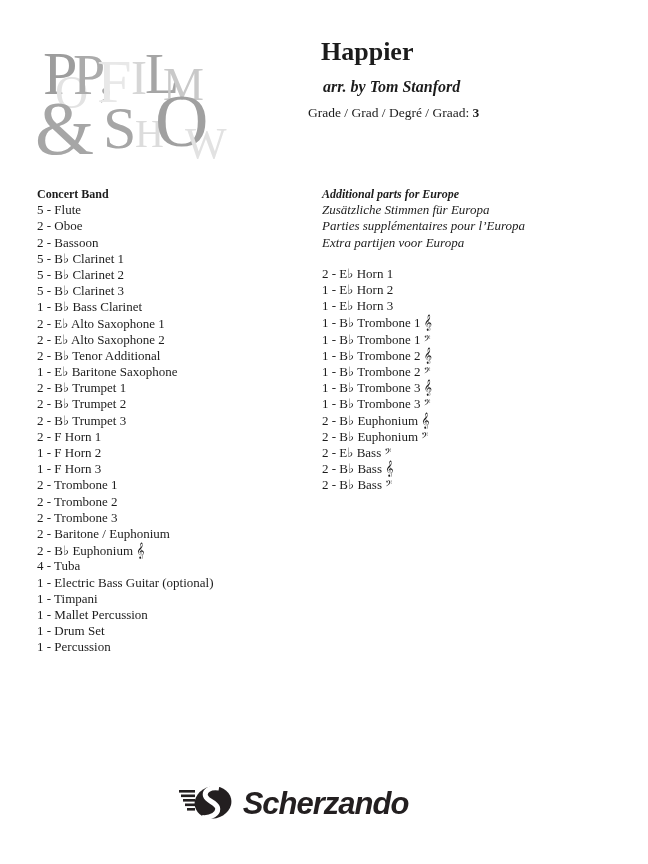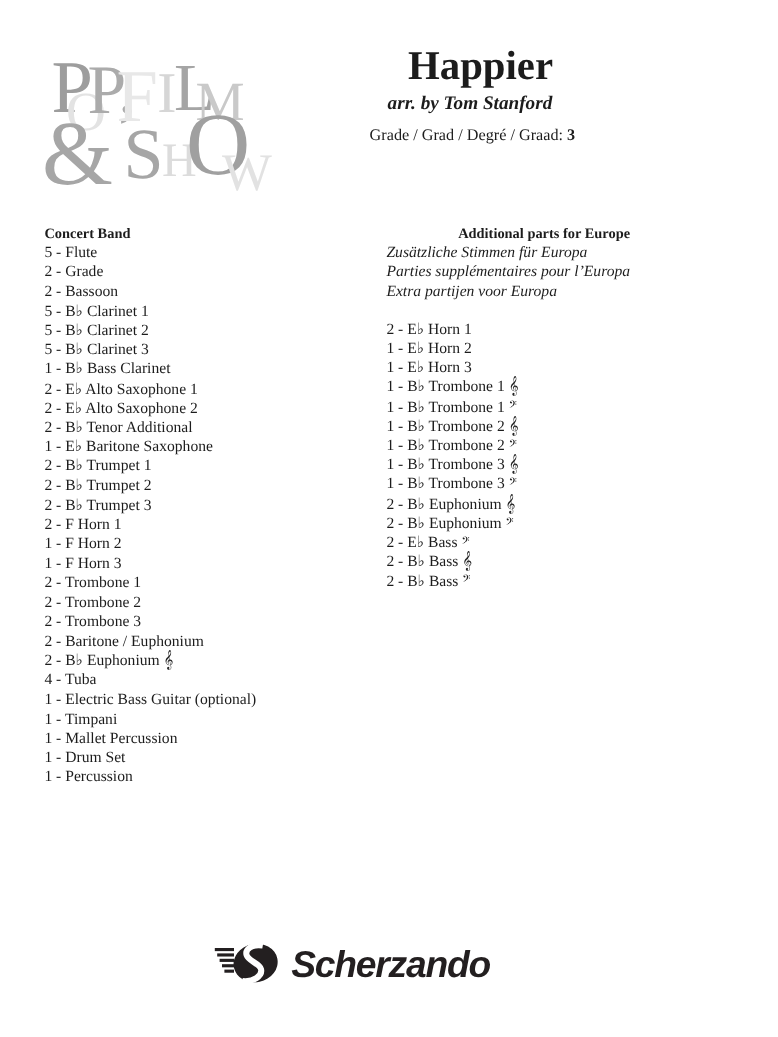--- a/index.html
+++ b/index.html
@@ -4,30 +4,30 @@
 <style>
   html,body{margin:0;padding:0;background:#fff;}
   .page{
     position:relative;width:648px;height:864px;background:#ffffff;
     font-family:"Liberation Serif","DejaVu Serif",serif;color:#1c1c1c;overflow:hidden;
   }
   
   .brand-logo{position:absolute;left:35px;top:40px;width:200px;height:135px;}
   .brand-logo span{position:absolute;line-height:1;font-family:"Liberation Serif",serif;}
   
-  .title{position:absolute;left:340px;top:37px;font-size:34px;font-weight:bold;}
+  .title{position:absolute;left:321px;top:37px;font-size:26px;font-weight:bold;}
   .arranger{position:absolute;left:323px;top:78px;font-size:16px;font-weight:bold;font-style:italic;font-family:Liberation Serif, serif;}
   .grade{position:absolute;left:308px;top:105px;font-size:13.5px;}
   .grade b{font-weight:bold;}
   
   .col{position:absolute;top:186px;font-size:13px;line-height:16.2px;white-space:nowrap;}
   .col.left{left:37px;}
   .col.right{left:322px;}
   .col-heading{font-weight:bold;font-size:12px;}
-  .col.right .col-heading{text-align:right;}
+  .col.right .col-heading{font-style:italic;}
   .subheading{font-style:italic;}
   ul.parts{list-style:none;margin:0;padding:0;}
   .col.right ul.parts{margin-top:15px;}
   ul.parts li{height:16.2px;}
   .clef{font-family:"DejaVu Sans",sans-serif;}
   .clef.treble{font-size:14px;}
   .clef.bass{font-size:10.5px;vertical-align:1px;}
   
   .footer{position:absolute;left:0;top:785px;width:586px;display:flex;align-items:center;justify-content:center;}
   .footer svg{display:block;}
@@ -57,21 +57,21 @@
     </div>
 
   <h1 class="title" style="margin:0;">Happier</h1>
   <div class="arranger">arr. by Tom Stanford</div>
   <div class="grade"><span>Grade / Grad / Degré / Graad:</span> <b>3</b></div>
 
   <div class="col left">
     <div class="col-heading">Concert Band</div>
     <ul class="parts">
         <li><span>5</span> - <span>Flute</span></li>
-        <li><span>2</span> - <span>Grade</span></li>
+        <li><span>2</span> - <span>Oboe</span></li>
         <li><span>2</span> - <span>Bassoon</span></li>
         <li><span>5</span> - <span>B♭ Clarinet 1</span></li>
         <li><span>5</span> - <span>B♭ Clarinet 2</span></li>
         <li><span>5</span> - <span>B♭ Clarinet 3</span></li>
         <li><span>1</span> - <span>B♭ Bass Clarinet</span></li>
         <li><span>2</span> - <span>E♭ Alto Saxophone 1</span></li>
         <li><span>2</span> - <span>E♭ Alto Saxophone 2</span></li>
         <li><span>2</span> - <span>B♭ Tenor Additional</span></li>
         <li><span>1</span> - <span>E♭ Baritone Saxophone</span></li>
         <li><span>2</span> - <span>B♭ Trumpet 1</span></li>

